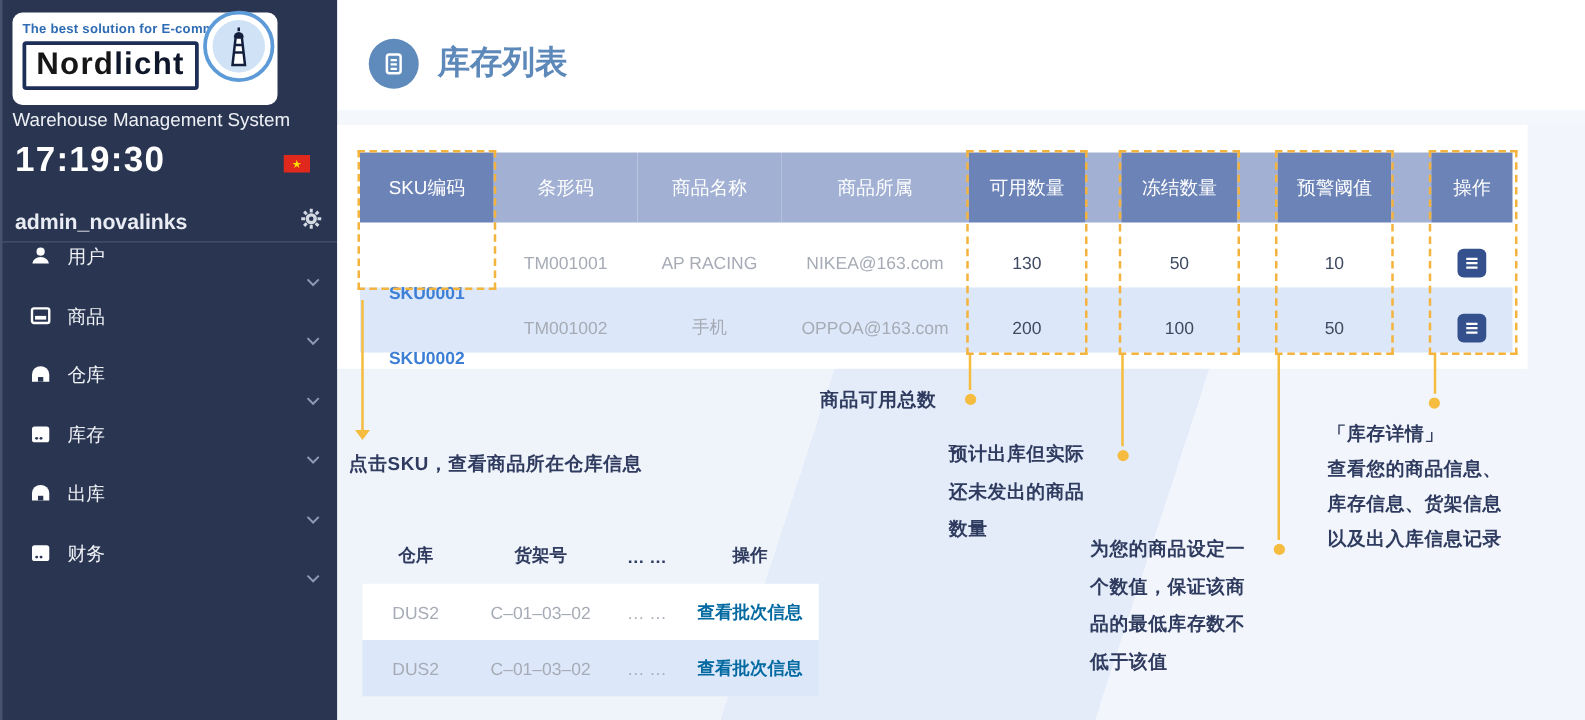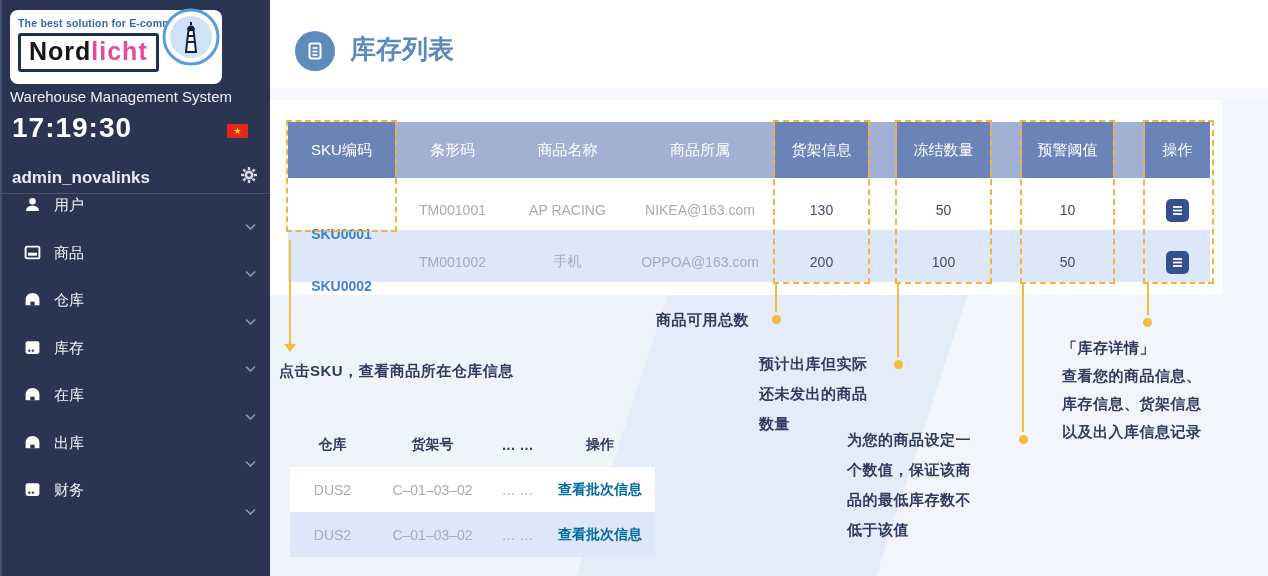--- a/index.html
+++ b/index.html
@@ -10,21 +10,21 @@
   
   .sidebar { position:relative; width:270px; height:576px; background:#2a3651;
              border-left:2px solid #46536f; flex:0 0 270px; }
   .logo-card { position:absolute; left:8px; top:10px; width:212px; height:74px;
                background:#fff; border-radius:8px; padding:5px 8px; }
   .tagline { font-size:10.5px; font-weight:bold; color:#2f6cb3; letter-spacing:0.2px; margin-top:2px; }
   .brand-box { display:inline-block; margin-top:4px; border:3px solid #1d2e57; border-radius:3px;
                padding:1px 8px 3px 8px; background:#fff; box-shadow:0 0 0 1.5px #fff inset; }
   .brand-box span { font-size:25px; font-weight:bold; letter-spacing:1px; }
   .brand-primary { color:#161616; }
-  .brand-secondary { color:#ec4899; }
+  .brand-secondary { color:#0f172a; }
   .lighthouse { position:absolute; right:2px; top:-2px; width:58px; height:58px; }
   .subtitle { position:absolute; left:8px; top:88px; font-size:15px; color:#eef0f5; }
   .clock-row { position:absolute; left:10px; top:112px; width:250px; height:40px; }
   .clock { font-size:28px; font-weight:bold; color:#ffffff; letter-spacing:1px; }
   .flag { position:absolute; right:14px; top:12px; width:21px; height:14px; background:#e0281c;
           color:#ffde00; font-size:9px; line-height:14px; text-align:center; overflow:hidden; }
   .user-row { position:absolute; left:0; top:158px; width:270px; height:36px;
               border-bottom:1px solid rgba(255,255,255,0.14); }
   .username { position:absolute; left:10px; top:10px; font-size:17px; font-weight:bold; color:#e9ecf3; }
   .gear { position:absolute; right:14px; top:8px; width:18px; height:18px; cursor:pointer; }
@@ -84,21 +84,21 @@
   .arrow-head { position:absolute; left:14px; top:244px; width:0; height:0;
                 border-left:6px solid transparent; border-right:6px solid transparent;
                 border-top:8px solid #f5bc3f; }
 
   
   .ann { position:absolute; font-size:15px; font-weight:bold; color:#2f3b5f;
          white-space:pre-line; letter-spacing:0.5px; }
   .ann-sku       { left:9px;   top:262px; }
   .ann-available { left:386px; top:211px; }
   .ann-frozen    { left:489px; top:249px; line-height:30px; }
-  .ann-threshold { left:577px; top:325px; line-height:30px; }
+  .ann-threshold { left:602px; top:325px; line-height:30px; }
   .ann-operation { left:792px; top:234px; line-height:28px; }
 
   
   .sub-table { position:absolute; left:20px; top:322px; width:365px; }
   .srow { display:grid; grid-template-columns:85px 115px 55px 110px; align-items:center; }
   .srow > div { display:flex; align-items:center; justify-content:center; font-size:14px; }
   .shead { height:45px; font-weight:bold; color:#2f3b5f; }
   .sdata { height:45px; }
   .s1 { background:#ffffff; }
   .s2 { background:#dce8f9; }
@@ -202,32 +202,20 @@
               <polyline points="1,1 5.5,5.5 10,1" fill="none" stroke="#8e99b3" stroke-width="1.6"></polyline>
             </svg></span>
       </div>
       <div class="menu-item">
         <span class="mi-icon">
           <svg width="17" height="17" viewBox="0 0 16 16">
               <path d="M1.5 13.5 V8 a6.5 6.2 0 0 1 13 0 V13.5 Z" fill="#fff"></path>
               <rect x="6" y="10" width="4" height="3.5" fill="#2a3651"></rect>
             </svg>
         </span>
-        <span class="mi-label">在库</span>
-        <span class="chev"><svg width="11" height="7" viewBox="0 0 11 7">
-              <polyline points="1,1 5.5,5.5 10,1" fill="none" stroke="#8e99b3" stroke-width="1.6"></polyline>
-            </svg></span>
-      </div>
-      <div class="menu-item">
-        <span class="mi-icon">
-          <svg width="17" height="17" viewBox="0 0 16 16">
-              <path d="M1.5 13.5 V8 a6.5 6.2 0 0 1 13 0 V13.5 Z" fill="#fff"></path>
-              <rect x="6" y="10" width="4" height="3.5" fill="#2a3651"></rect>
-            </svg>
-        </span>
         <span class="mi-label">出库</span>
         <span class="chev"><svg width="11" height="7" viewBox="0 0 11 7">
               <polyline points="1,1 5.5,5.5 10,1" fill="none" stroke="#8e99b3" stroke-width="1.6"></polyline>
             </svg></span>
       </div>
       <div class="menu-item">
         <span class="mi-icon">
           <svg width="17" height="17" viewBox="0 0 16 16">
               <rect x="1.5" y="2" width="13" height="12" rx="2" fill="#fff"></rect>
               <circle cx="5" cy="11" r="1.1" fill="#2a3651"></circle>
@@ -258,21 +246,21 @@
 
     <div class="content">
       <div class="table-card"></div>
 
       <div class="inv-table">
         <div class="trow thead">
           <div class="hh">SKU编码</div>
           <div>条形码</div>
           <div>商品名称</div>
           <div>商品所属</div>
-          <div class="hh">货架信息</div>
+          <div class="hh">可用数量</div>
           <div></div>
           <div class="hh">冻结数量</div>
           <div></div>
           <div class="hh">预警阈值</div>
           <div></div>
           <div class="hh">操作</div>
         </div>
         <div class="trow drow r1">
           <div>
               <a class="sku-link">SKU0001</a>

